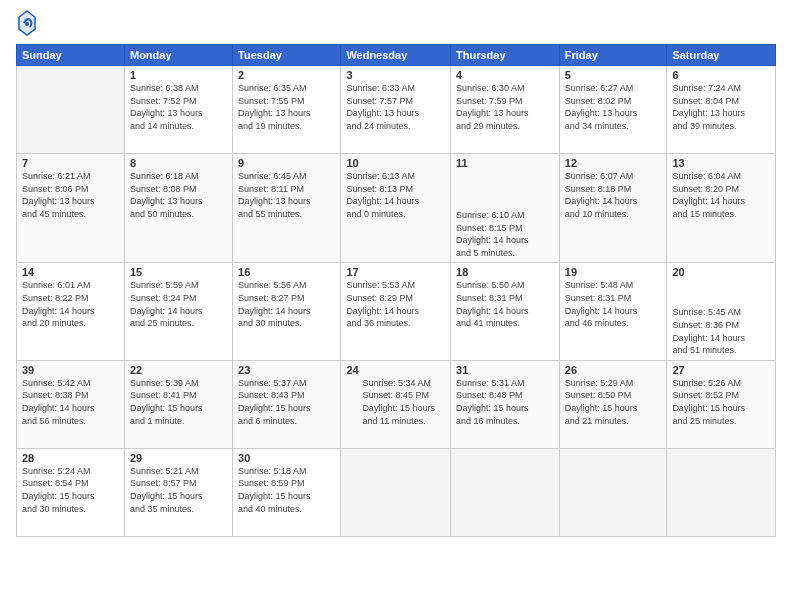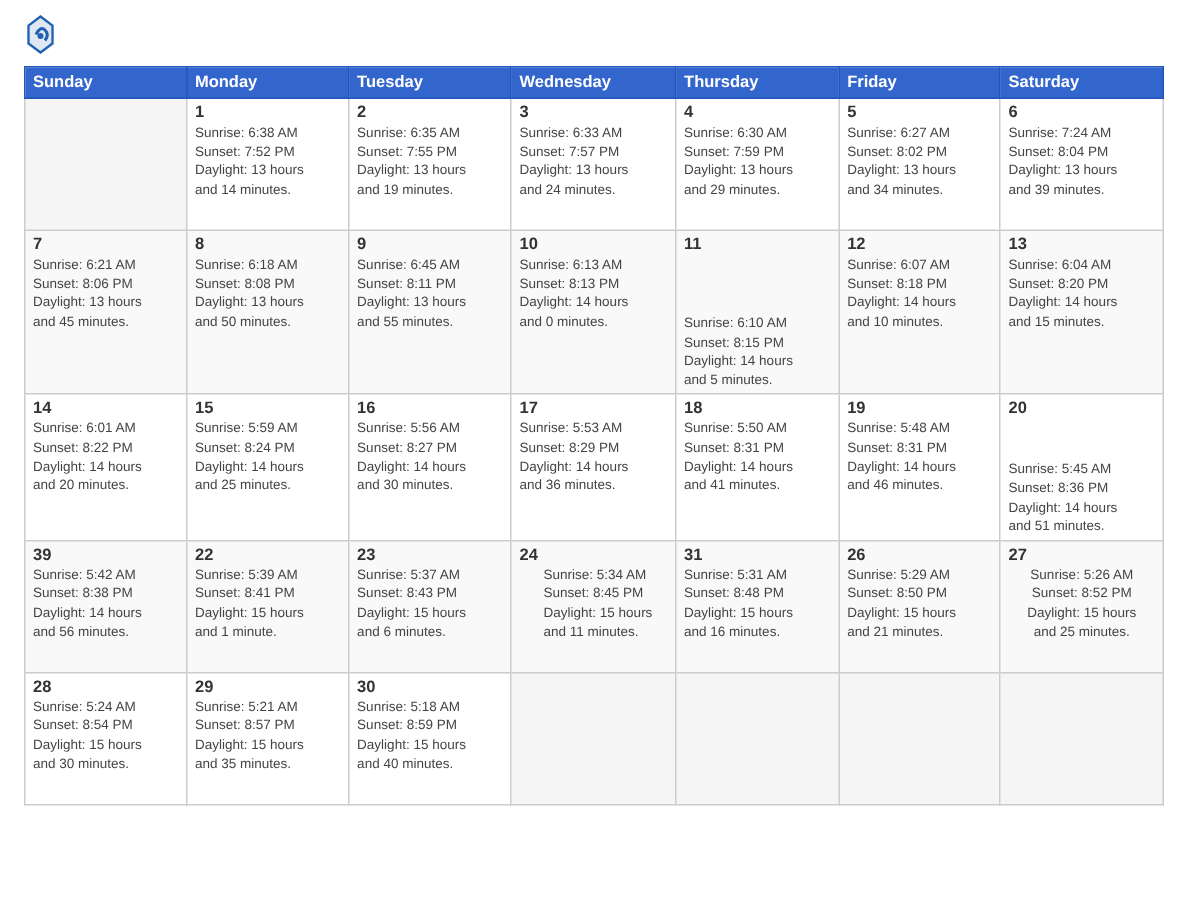--- a/index.html
+++ b/index.html
@@ -316,21 +316,21 @@
           </td>
           <td>
             <span class="day-number">26</span>
             <div class="day-info" style="white-space: pre-line;">Sunrise: 5:29 AM
 Sunset: 8:50 PM
 Daylight: 15 hours
 and 21 minutes.</div>
           </td>
           <td>
             <span class="day-number">27</span>
-            <div class="day-info" style="white-space: pre-line; text-align: center;">Sunrise: 5:26 AM
+            <div class="day-info" style="white-space: pre-line;">Sunrise: 5:26 AM
 Sunset: 8:52 PM
 Daylight: 15 hours
 and 25 minutes.</div>
           </td>
         </tr>
         <tr class="last-row">
           <td>
             <span class="day-number">28</span>
             <div class="day-info" style="white-space: pre-line;">Sunrise: 5:24 AM
 Sunset: 8:54 PM

